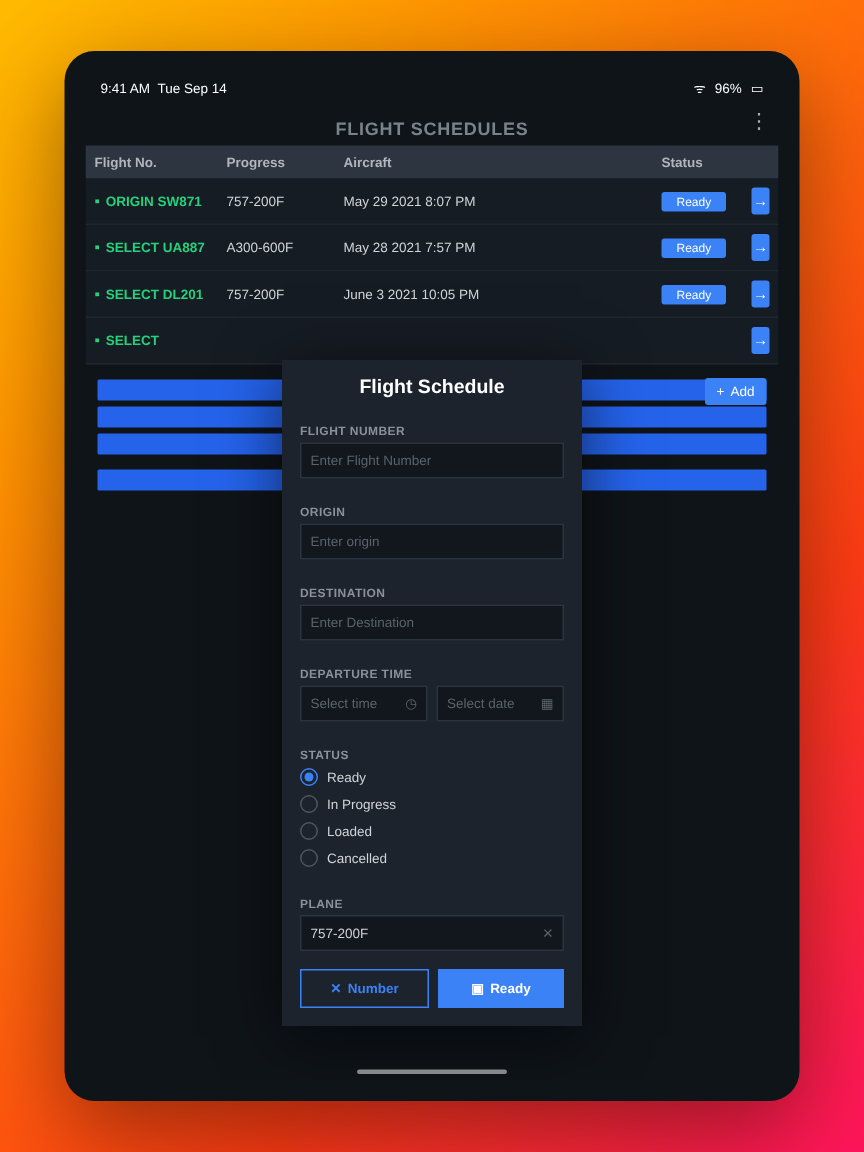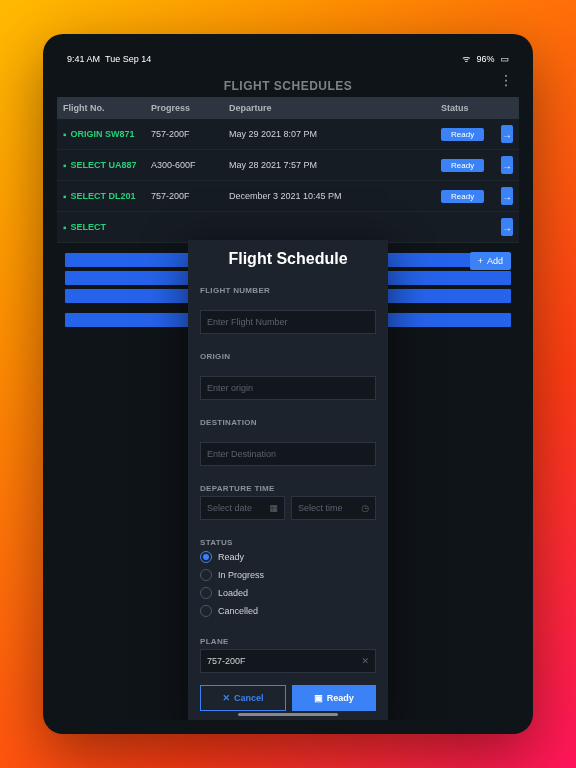--- a/index.html
+++ b/index.html
@@ -50,25 +50,25 @@
 .addbtn {
   position: absolute; right: 8px; top: 204px;
   background: #3b82f6; color: #fff; font-size: 9px; padding: 4px 8px;
   display: flex; align-items: center; gap: 4px; border-radius: 2px;
 }
 .modal {
   position: absolute; top: 192px; left: 50%; transform: translateX(-50%);
   width: 200px; background: #1c232c; box-shadow: 0 8px 40px rgba(0,0,0,.6);
   padding: 10px 12px 12px; color: #c7ccd1;
 }
-.modal-title { font-size: 16px; font-weight: 700; color: #fff; text-align: center; margin-bottom: 8px; }
+.modal-title { font-size: 13px; font-weight: 700; color: #fff; text-align: center; margin-bottom: 8px; }
 .field-label { font-size: 8px; font-weight: 700; color: #8a9199; letter-spacing: .3px; margin-top: 18px; }
 .text-input {
   width: 100%; background: #12171e; border: 1px solid #2b3440; color: #cfd3d7;
-  font-size: 9px; padding: 6px 6px; margin-top: 15px; outline: none;
+  font-size: 9px; padding: 6px 6px; margin-top: 3px; outline: none;
 }
 .text-input::placeholder { color: #5a626b; }
 .dt-row { display: flex; gap: 6px; margin-top: 3px; }
 .dt-input { flex: 1; background: #12171e; border: 1px solid #2b3440; color: #5a626b; font-size: 9px; padding: 6px 6px; display: flex; justify-content: space-between; align-items: center; }
 .radio-group { margin-top: 4px; display: flex; flex-direction: column; gap: 6px; }
 .radio-item { display: flex; align-items: center; gap: 6px; font-size: 9px; color: #d0d4d8; }
 .radio-outer { width: 12px; height: 12px; border: 1.5px solid #4b5563; border-radius: 50%; display: flex; align-items: center; justify-content: center; }
 .radio-item.selected .radio-outer { border-color: #3b82f6; }
 .radio-inner { width: 6px; height: 6px; background: #3b82f6; border-radius: 50%; }
 .plane-select {
@@ -97,21 +97,21 @@
     </div>
 
     <div class="topright">⋮</div>
 
     <div class="section-title">FLIGHT SCHEDULES</div>
 
     <div class="table">
       <div class="thead">
         <div class="cell c-no">Flight No.</div>
         <div class="cell c-ac">Progress</div>
-        <div class="cell c-dep">Departure</div>
+        <div class="cell c-dep">Aircraft</div>
         <div class="cell c-status">Status</div>
         <div class="cell c-arrow"></div>
       </div>
 
       <div class="trow">
         <div class="cell c-no">
             <span class="chaticon">▪</span>
             <span class="selectlink">ORIGIN SW871</span>
           </div>
         <div class="cell c-ac">757-200F</div>
@@ -132,21 +132,21 @@
         <div class="cell c-arrow">
             <div class="arrow-btn">→</div>
           </div>
       </div>
       <div class="trow">
         <div class="cell c-no">
             <span class="chaticon">▪</span>
             <span class="selectlink">SELECT DL201</span>
           </div>
         <div class="cell c-ac">757-200F</div>
-        <div class="cell c-dep">December 3 2021 10:45 PM</div>
+        <div class="cell c-dep">June 3 2021 10:05 PM</div>
         <div class="cell c-status"><span class="status-pill">Ready</span></div>
         <div class="cell c-arrow">
             <div class="arrow-btn">→</div>
           </div>
       </div>
       <div class="trow">
         <div class="cell c-no">
             <span class="chaticon">▪</span>
             <span class="selectlink">SELECT</span>
           </div>
@@ -177,26 +177,26 @@
 
       <div class="field-label">ORIGIN</div>
       <input class="text-input" placeholder="Enter origin" style="">
 
       <div class="field-label">DESTINATION</div>
       <input class="text-input" placeholder="Enter Destination" style="">
 
       <div class="field-label">DEPARTURE TIME</div>
       <div class="dt-row">
         <div class="dt-input">
+          <span>Select time</span>
+          <span>◷</span>
+        </div>
+        <div class="dt-input">
           <span>Select date</span>
           <span>▦</span>
-        </div>
-        <div class="dt-input">
-          <span>Select time</span>
-          <span>◷</span>
         </div>
       </div>
 
       <div class="field-label">STATUS</div>
       <div class="radio-group">
         <div class="radio-item selected">
           <div class="radio-outer">
               <div class="radio-inner"></div>
             </div>
           <span>Ready</span>
@@ -217,21 +217,21 @@
 
       <div class="field-label" style="margin-top:20px">PLANE</div>
       <div class="plane-select">
         <span>757-200F</span>
         <span style="color:#5a626b">✕</span>
       </div>
 
       <div class="btn-row">
         <div class="btn cancel">
           <span>✕</span>
-          <span>Cancel</span>
+          <span>Number</span>
         </div>
         <div class="btn save">
           <span>▣</span>
           <span>Ready</span>
         </div>
       </div>
     </div>
 
     <div class="homebar"></div>
   </div>

